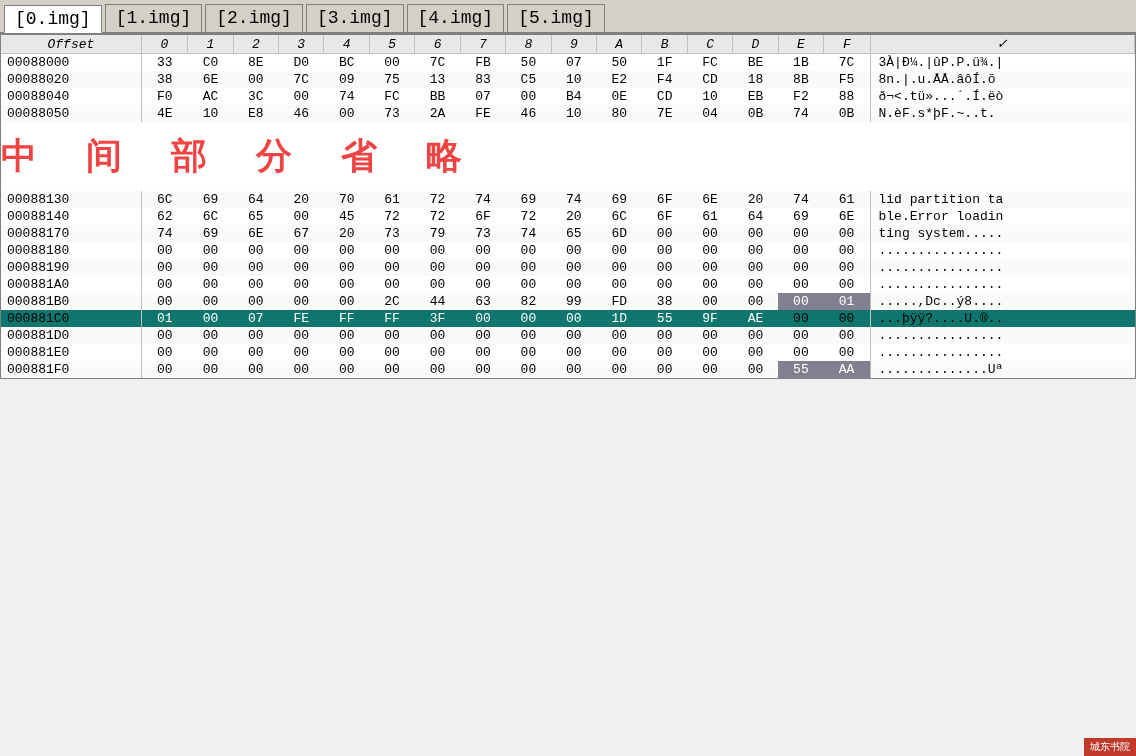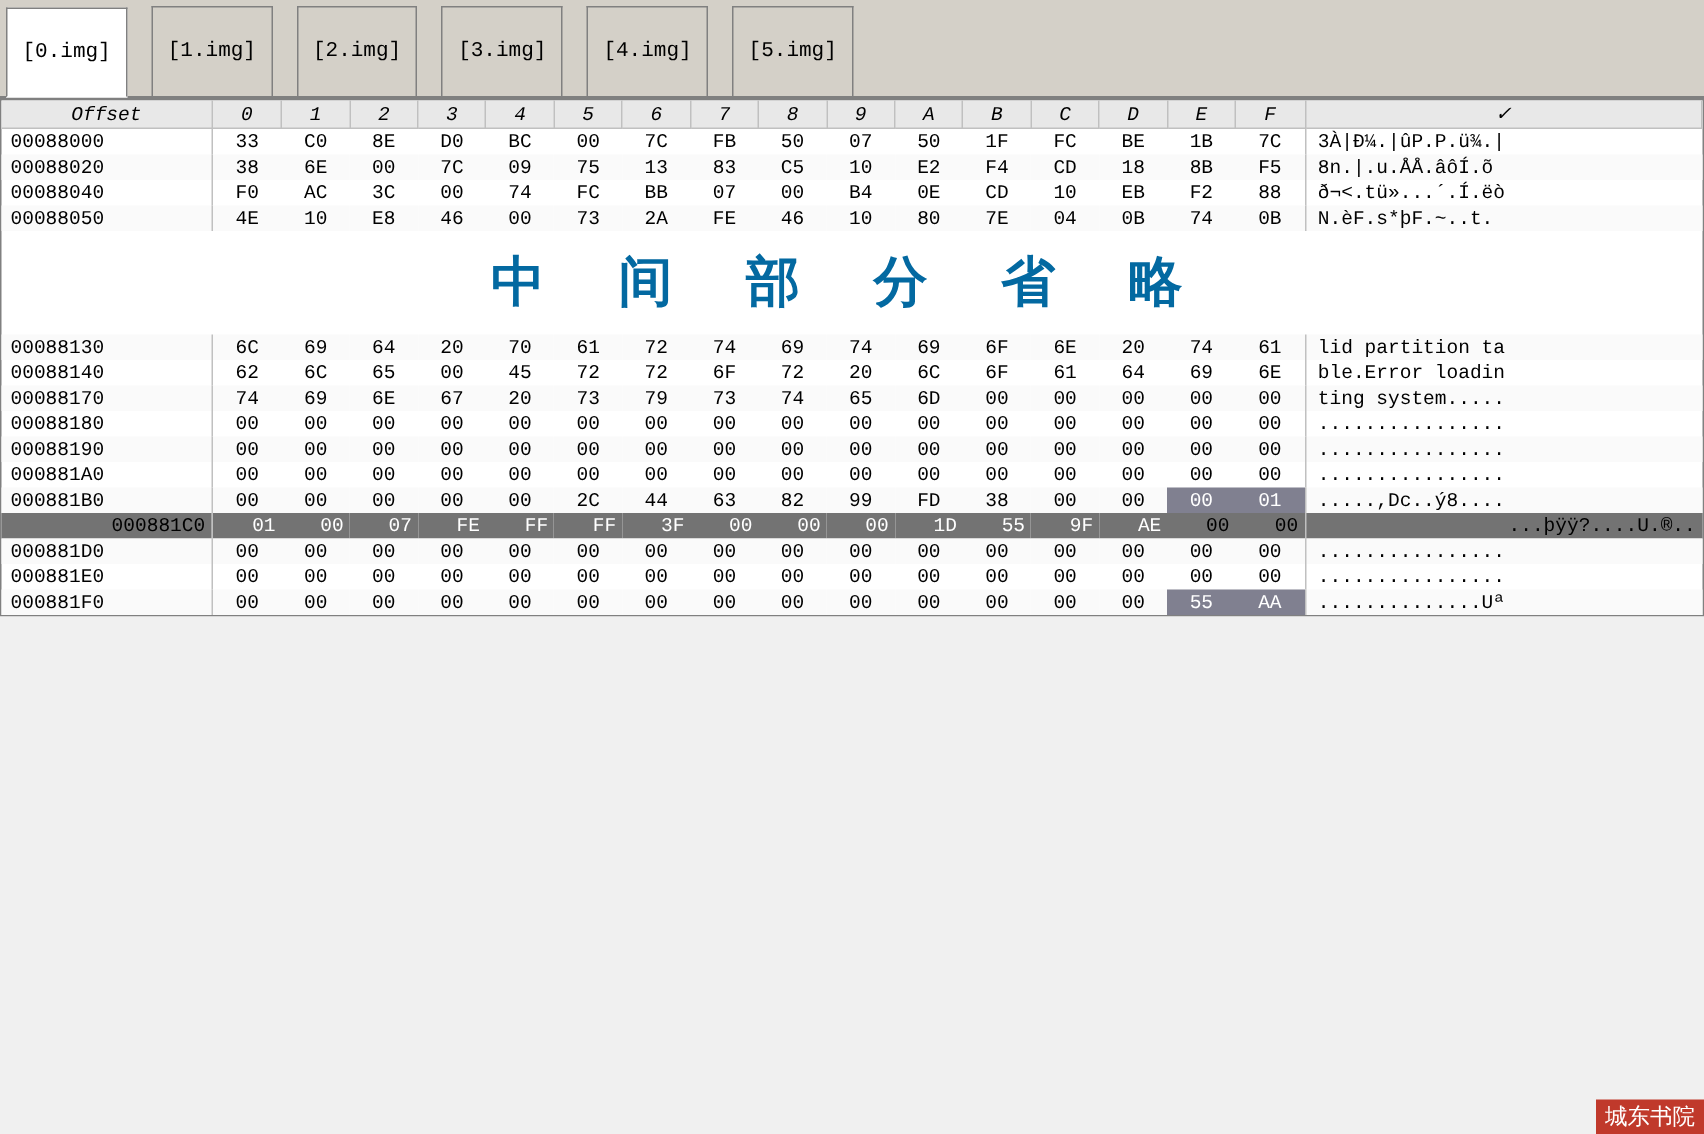--- a/index.html
+++ b/index.html
@@ -9,27 +9,27 @@
       background: #f0f0f0;
       color: #000;
     }
     .tabs {
       display: flex;
       padding: 4px 4px 0 4px;
       background: #d4d0c8;
       border-bottom: 2px solid #808080;
     }
     .tab {
-      padding: 21px 10px;
+      padding: 3px 10px;
       border: 1px solid #808080;
       border-bottom: none;
       background: #d4d0c8;
       cursor: pointer;
-      margin-right: 16px;
-      font-size: 14px;
+      margin-right: 3px;
+      font-size: 18px;
       font-family: 'Courier New', Courier, monospace;
     }
     .tab.active {
       background: #ffffff;
       border-bottom: 1px solid #ffffff;
       position: relative;
       bottom: -1px;
     }
     .main-container {
       background: #ffffff;
@@ -63,43 +63,42 @@
     }
     .hex-table td.ascii {
       text-align: left;
       padding-left: 8px;
       border-left: 1px solid #c0c0c0;
     }
     .hex-table tr:nth-child(even) {
       background: #fafafa;
     }
     .hex-table tr.highlighted td {
-      background: #737373;
-      text-align: right;
+      background: #0f766e;
     }
     .hex-table td.cell-highlight {
       background: #808090;
       color: #ffffff;
     }
     .omit-row td {
-      text-align: center;
+      text-align: left;
       font-size: 36px;
       font-weight: bold;
       padding: 10px 0;
-      color: #0369a1;
+      color: #ef4444;
       letter-spacing: 20px;
       font-family: 'SimSun', 'STSong', serif;
     }
     .watermark {
       position: fixed;
       bottom: 0;
       right: 0;
       background: #c0392b;
       color: white;
-      font-size: 15px;
+      font-size: 10px;
       padding: 2px 6px;
       font-family: sans-serif;
     }
   </style>
 </head>
 <body>
 
 <div class="tabs">
 <div class="tab active">[0.img]</div>
     <div class="tab">[1.img]</div>

